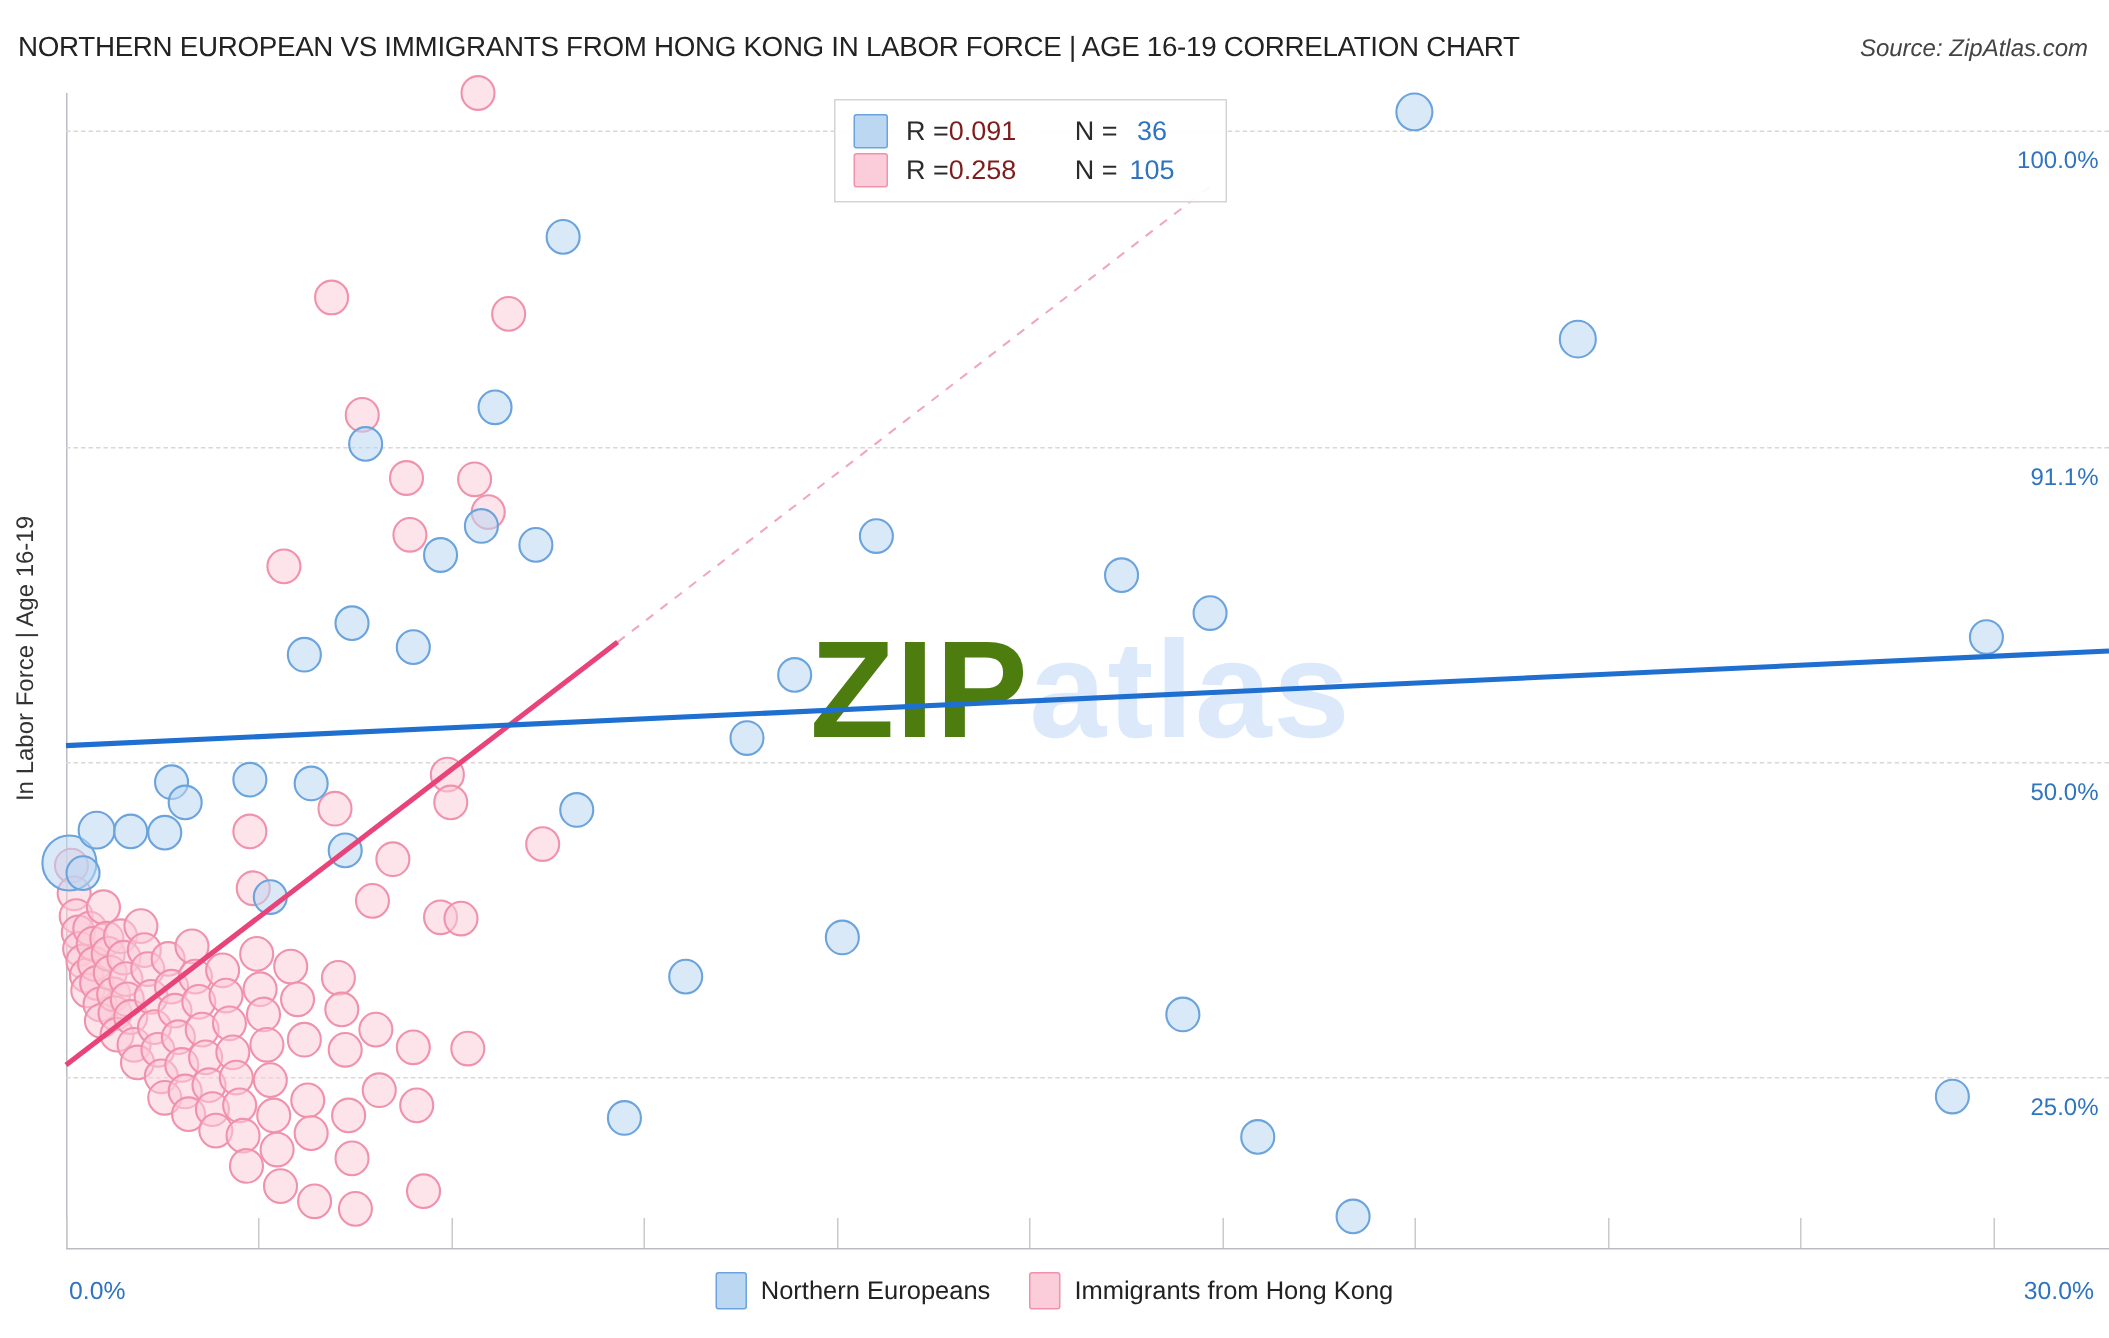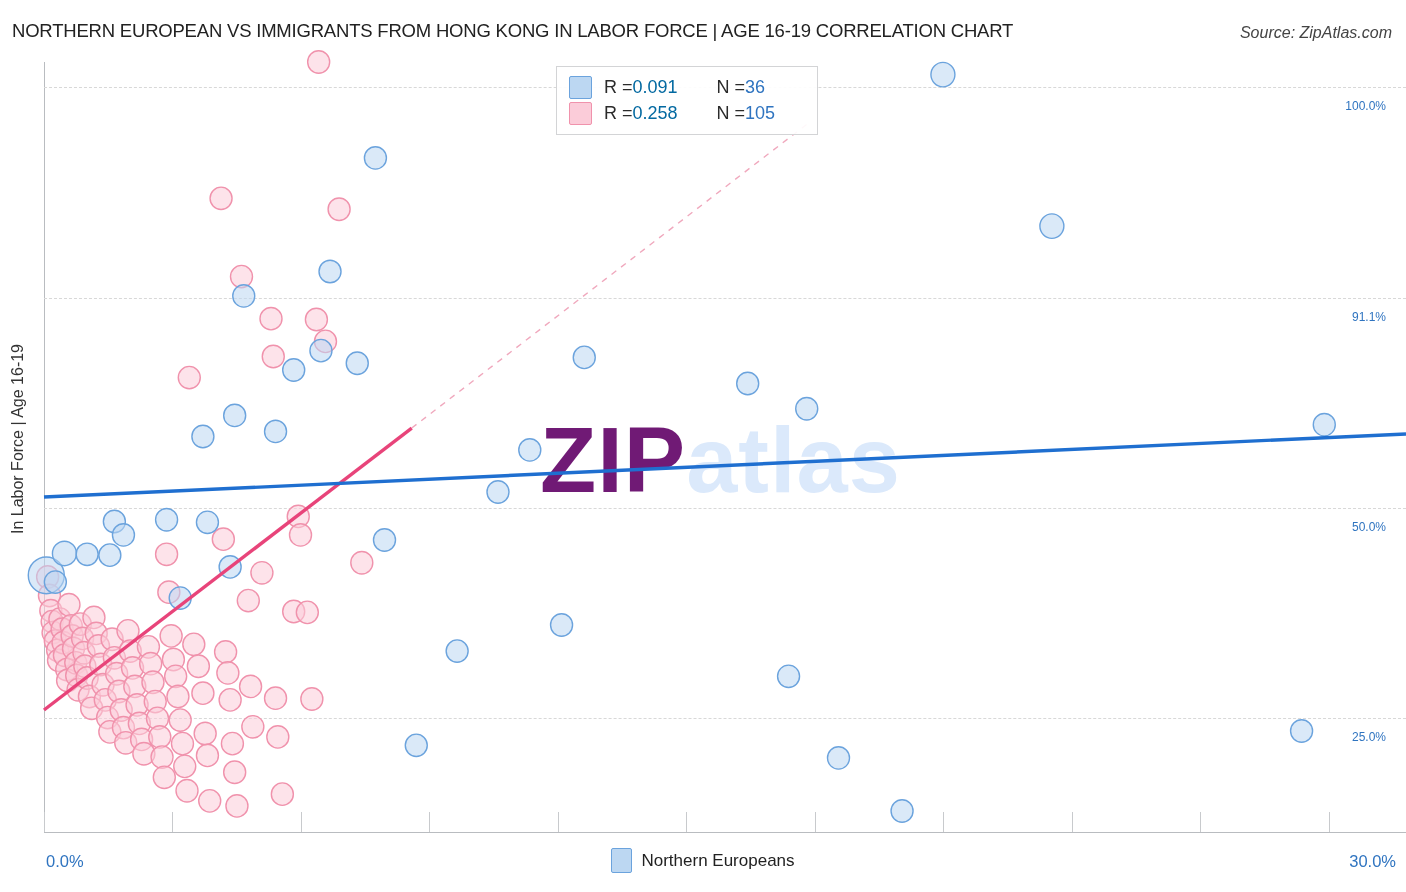--- a/index.html
+++ b/index.html
@@ -79,22 +79,22 @@
     width: 700px;
     transform: rotate(-90deg);
     transform-origin: center center;
     text-align: center;
     font-size: 16px;
     color: #333333;
     pointer-events: none;
   }
   .ytick-label {
     position: absolute;
-    right: 20px;
-    font-size: 12px;
+    right: 7px;
+    font-size: 16px;
     color: #2f74c0;
     white-space: nowrap;
   }
   .xtick-label {
     position: absolute;
     top: 852px;
     font-size: 16.5px;
     color: #2f74c0;
     white-space: nowrap;
   }
@@ -103,21 +103,21 @@
     position: absolute;
     left: 540px;
     top: 408px;
     font-size: 92px;
     font-weight: 700;
     letter-spacing: 1px;
     pointer-events: none;
     user-select: none;
     white-space: nowrap;
   }
-  .watermark .wm-zip { color: #701a75; }
+  .watermark .wm-zip { color: #4d7c0f; }
   .watermark .wm-atlas { color: #dbe9fb; }
   
   svg.scatter-layer {
     position: absolute;
     left: 0;
     top: 0;
     width: 1406px;
     height: 892px;
     overflow: visible;
   }
@@ -146,22 +146,22 @@
     flex: none;
   }
   .swatch.blue { background: #bcd7f2; border: 1.5px solid #6ba3dd; }
   .swatch.pink { background: #fbccd9; border: 1.5px solid #f092ac; }
   .stat-text {
     font-size: 18px;
     color: #2b2b2b;
   }
   .r-label { display: inline-block; }
   .n-label { display: inline-block; margin-left: 22px; }
-  .n-val { display: inline-block; width: 46px; text-align: left; color: #2f74c0; font-size: 18px; }
-  .r-val { display: inline-block; width: 62px; text-align: left; color: #0369a1; font-size: 18px; }
+  .n-val { display: inline-block; width: 46px; text-align: center; color: #2f74c0; font-size: 18px; }
+  .r-val { display: inline-block; width: 62px; text-align: left; color: #7f1d1d; font-size: 18px; }
   
   .series-legend {
     position: absolute;
     left: 0;
     top: 848px;
     width: 1406px;
     display: flex;
     justify-content: center;
     align-items: center;
     gap: 26px;
@@ -403,15 +403,19 @@
       <span class="stat-text n-label">N =</span>
       <span class="n-val">105</span>
     </div>
   </div>
 
   <div class="series-legend">
     <div class="legend-item">
       <span class="legend-swatch blue"></span>
       <span class="legend-text">Northern Europeans</span>
     </div>
+    <div class="legend-item">
+      <span class="legend-swatch pink"></span>
+      <span class="legend-text">Immigrants from Hong Kong</span>
+    </div>
   </div>
 
 </div>
 
 </body></html>

